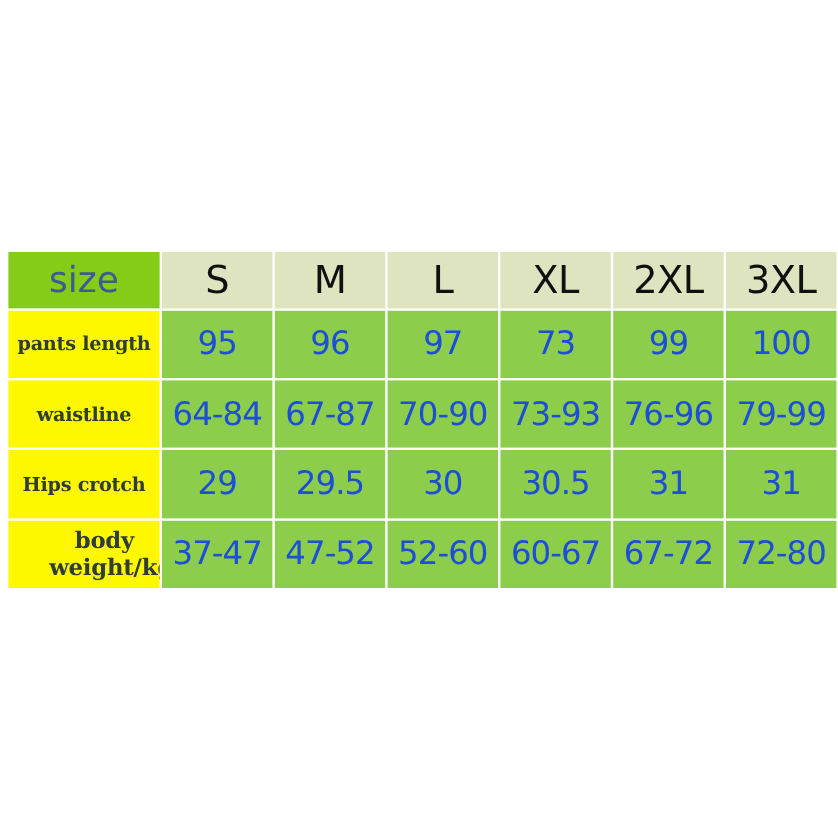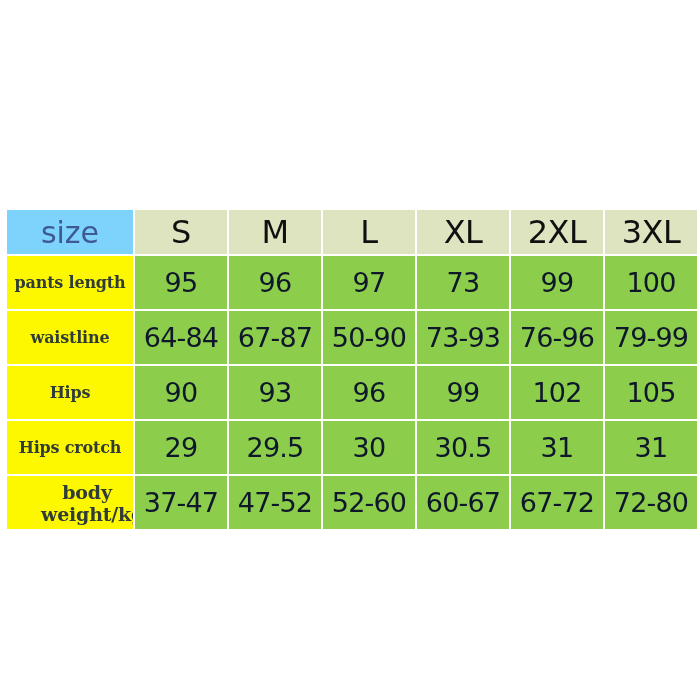--- a/index.html
+++ b/index.html
@@ -41,21 +41,21 @@
   }
 
   
   col.col-label { width: 126px; }
   col.col-size  { width: 92px; }
 
   
   tr.header-row { height: 44px; }
 
   td.size-corner {
-    background: #7dd3fc;
+    background: #84cc16;
     color: #3f5a92;
     font-family: "DejaVu Sans", sans-serif;
     font-size: 30px;
     font-weight: 400;
     letter-spacing: 0px;
     text-align: center;
   }
 
   td.size-header {
     background: #dde4bf;
@@ -81,21 +81,21 @@
     letter-spacing: -0.2px;
   }
 
   td.row-label.small {
     font-size: 19px;
     padding-left: 34px;
   }
 
   td.data-cell {
     background: #8cce4b;
-    color: #0f172a;
+    color: #1d4ed8;
     font-family: "DejaVu Sans", sans-serif;
     font-size: 27px;
     font-weight: 400;
     letter-spacing: -0.8px;
   }
 </style>
 </head>
 <body>
 
 <div id="size-chart-wrap">
@@ -127,35 +127,26 @@
         <td class="data-cell">97</td>
         <td class="data-cell">73</td>
         <td class="data-cell">99</td>
         <td class="data-cell">100</td>
       </tr>
 
       <tr class="data-row">
         <td class="row-label">waistline</td>
         <td class="data-cell">64-84</td>
         <td class="data-cell">67-87</td>
-        <td class="data-cell">50-90</td>
+        <td class="data-cell">70-90</td>
         <td class="data-cell">73-93</td>
         <td class="data-cell">76-96</td>
         <td class="data-cell">79-99</td>
       </tr>
 
-      <tr class="data-row">
-        <td class="row-label">Hips</td>
-        <td class="data-cell">90</td>
-        <td class="data-cell">93</td>
-        <td class="data-cell">96</td>
-        <td class="data-cell">99</td>
-        <td class="data-cell">102</td>
-        <td class="data-cell">105</td>
-      </tr>
 
       <tr class="data-row">
         <td class="row-label">Hips crotch</td>
         <td class="data-cell">29</td>
         <td class="data-cell">29.5</td>
         <td class="data-cell">30</td>
         <td class="data-cell">30.5</td>
         <td class="data-cell">31</td>
         <td class="data-cell">31</td>
       </tr>

